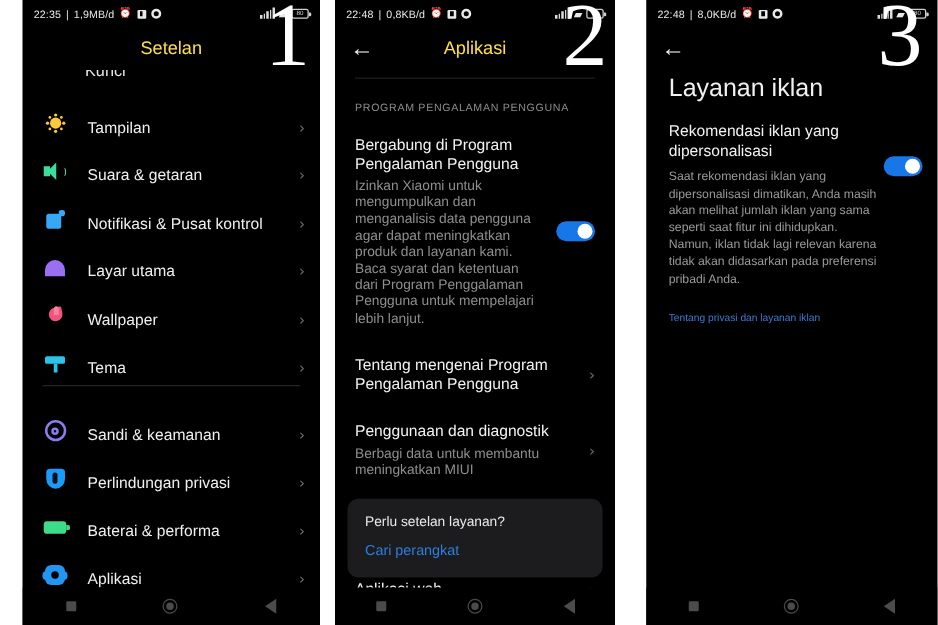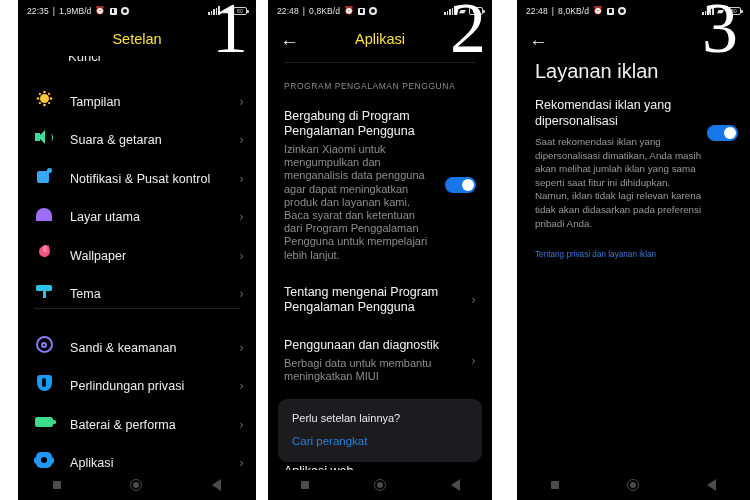--- a/index.html
+++ b/index.html
@@ -368,21 +368,21 @@
     <div class="thin-sep"></div>
 
     <div class="entry" style="padding-top:14px">
       <div class="etxt">
         <div class="etitle">Aplikasi web</div>
       </div>
       <span class="chev">›</span>
     </div>
 
     <div class="sheet">
-      <div class="q">Perlu setelan lainnya?</div>
+      <div class="q">Perlu setelan layanan?</div>
       <div class="a">Cari perangkat</div>
     </div>
 
     <div class="navbar">
       <span class="nv-sq"></span>
       <span class="nv-ci"></span>
       <span class="nv-tr"></span>
     </div>
 
     <div class="stepnum" id="num2">2</div>

